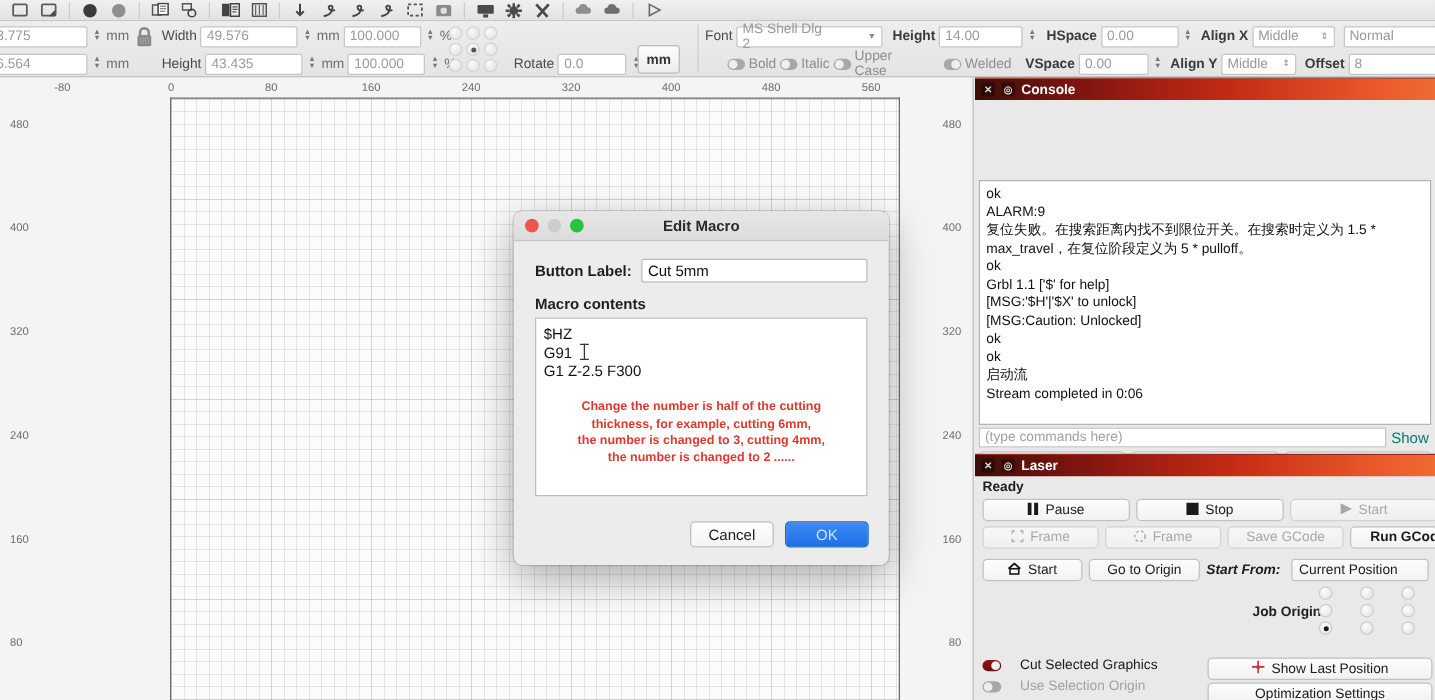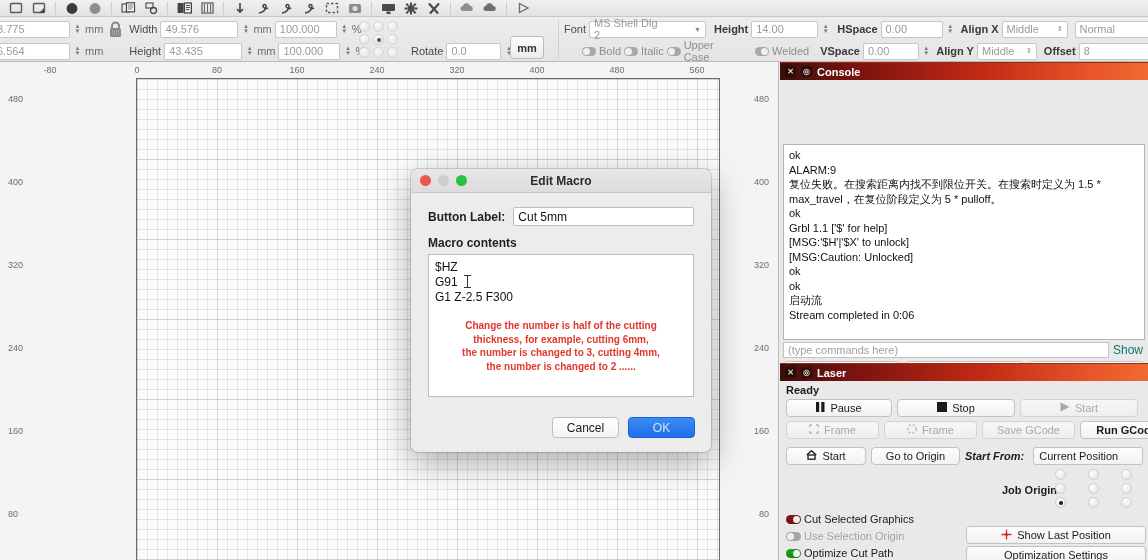--- a/index.html
+++ b/index.html
@@ -183,21 +183,21 @@
     padding: 0 5px;
   }
   .jobgrid { display: grid; grid-template-columns: repeat(3, 33px); grid-template-rows: repeat(3, 14px); }
   .jobgrid .jd {
     width: 11px; height: 11px; border-radius: 50%;
     background: radial-gradient(circle at 35% 30%, #fcfcfc, #e2e2e2);
     border: 1px solid #cdcdcd; display: flex; align-items: center; justify-content: center;
   }
   .jobgrid .jd.sel::after { content: ""; width: 4px; height: 4px; border-radius: 50%; background: #1a1a1a; }
 
-  .opt-row { position: absolute; display: flex; align-items: center; gap: 3px; font-size: 11px; }
+  .opt-row { position: absolute; display: flex; align-items: center; gap: 15px; font-size: 11px; margin-top: 13px; }
   .tgl { width: 15px; height: 9px; border-radius: 5px; position: relative; flex: none; }
   .tgl.red { background: linear-gradient(#8b1616, #6f0f0f); }
   .tgl.red::after { content:""; position:absolute; width:7px; height:7px; border-radius:50%; background:#f0f0f0; top:1px; left:7px; }
   .tgl.gray { background: #a6a6a6; }
   .tgl.gray::after { content:""; position:absolute; width:7px; height:7px; border-radius:50%; background:#efefef; top:1px; left:1px; }
   .tgl.green { background: linear-gradient(#1ea51e, #0d8a0d); }
   .tgl.green::after { content:""; position:absolute; width:7px; height:7px; border-radius:50%; background:#f0f0f0; top:1px; left:7px; }
 
   
   #dialog {
@@ -588,21 +588,21 @@
     <div id="laser-panel">
       <div class="panel-title">
         <span class="pt-btn">✕</span>
         <span class="pt-btn">◎</span>
         <span>Laser</span>
       </div>
 
       <div class="ready-txt">Ready</div>
 
       <div class="lrow" style="left:6px; top:36px;">
-        <div class="lbtn" style="width:106px;">
+        <div class="lbtn" style="width:118px;">
           <span><svg width="9" height="10" viewBox="0 0 9 10">
                 <rect x="0" y="0" width="3.2" height="10" fill="#1a1a1a"></rect>
                 <rect x="5.3" y="0" width="3.2" height="10" fill="#1a1a1a"></rect>
               </svg></span>
           <span>Pause</span>
         </div>
         <div class="lbtn" style="width:118px;">
           <span><svg width="10" height="10" viewBox="0 0 10 10">
                 <rect x="0" y="0" width="10" height="10" fill="#1a1a1a"></rect>
               </svg></span>

